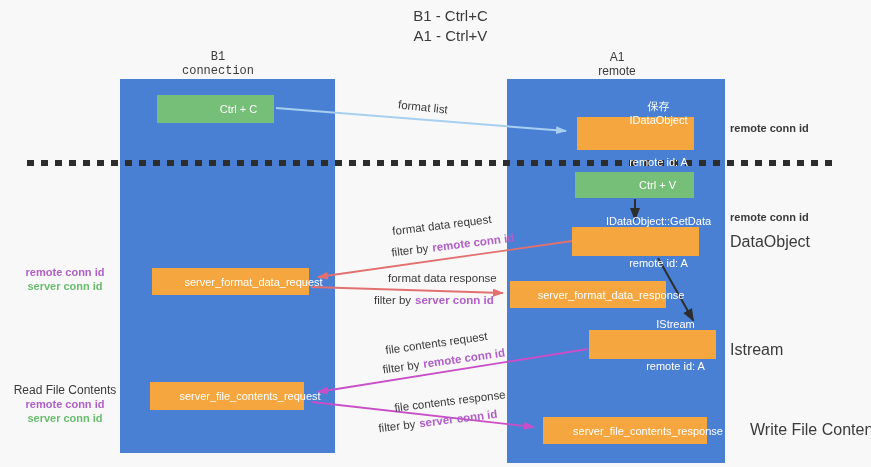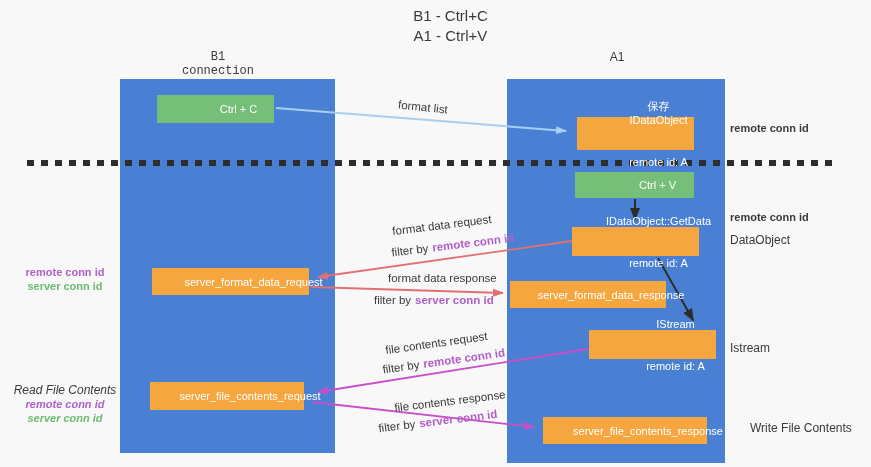--- a/index.html
+++ b/index.html
@@ -18,41 +18,42 @@
   .lane{position:absolute;background:var(--column_blue);}
   .overlay{position:absolute;left:0;top:0;pointer-events:none;}
   .node{position:absolute;display:flex;flex-direction:column;align-items:center;
         justify-content:center;color:var(--box_text);font-size:11px;line-height:14px;
         text-align:center;padding-left:46px;}
   .node.orange{background:var(--node_orange);gap:28px;}
   .node.green{background:var(--node_green);}
   .elabel{position:absolute;font-size:11.5px;color:var(--text_dark);white-space:nowrap;}
   .purple{color:var(--label_purple);font-weight:bold;}
   .green-t{color:var(--label_green);font-weight:bold;}
-  .side{position:absolute;font-size:12px;color:var(--text_dark);white-space:nowrap;}
+  .side{position:absolute;font-size:16px;color:var(--text_dark);white-space:nowrap;}
   .side.bold-p{font-size:11px;}
   .stack{position:absolute;text-align:center;font-size:11px;line-height:14px;white-space:nowrap;}
   .filter-gap{margin-right:4px;}
 </style>
 </head>
 <body>
 
 <div class="canvas">
 
   <div class="title">
     <div>B1 - Ctrl+C</div>
     <div>A1 - Ctrl+V</div>
   </div>
 
   <div class="col-header" style="left:148px;top:50px;font-family:Liberation Mono, monospace;">
     <div>B1</div>
     <div>connection</div>
   </div>
   <div class="col-header" style="left:547px;top:50px;">
     <div>A1</div>
+    <div>remote</div>
   </div>
 
   <div class="lane" style="left:120px;top:79px;width:215px;height:374px;"></div>
   <div class="lane" style="left:507px;top:79px;width:218px;height:384px;"></div>
 
   <svg class="overlay" width="871" height="467" viewBox="0 0 871 467">
     <defs>
       <marker id="m-blue" markerUnits="userSpaceOnUse" markerWidth="12" markerHeight="10" refX="10" refY="4" orient="auto">
         <path d="M0,0 L11,4 L0,8 z" style="fill:var(--arrow_lightblue)"></path>
       </marker>
@@ -141,19 +142,19 @@
   <div class="side bold-p purple" style="left:730px;top:211px;">remote conn id</div>
   <div class="side" style="left:730px;top:233px;">DataObject</div>
   <div class="side" style="left:730px;top:341px;">Istream</div>
   <div class="side" style="left:737px;top:421px;margin-left:13px;">Write File Contents</div>
 
   <div class="stack" style="left:15px;top:265px;width:100px;">
     <div class="purple">remote conn id</div>
     <div class="green-t">server conn id</div>
   </div>
 
-  <div class="stack" style="left:10px;top:383px;width:110px;font-style:italic;">
+  <div class="stack" style="left:10px;top:383px;width:110px;">
     <div style="font-size:12px;color:var(--text_dark);">Read File Contents</div>
     <div class="purple">remote conn id</div>
     <div class="green-t">server conn id</div>
   </div>
 
 </div>
 
 </body></html>

